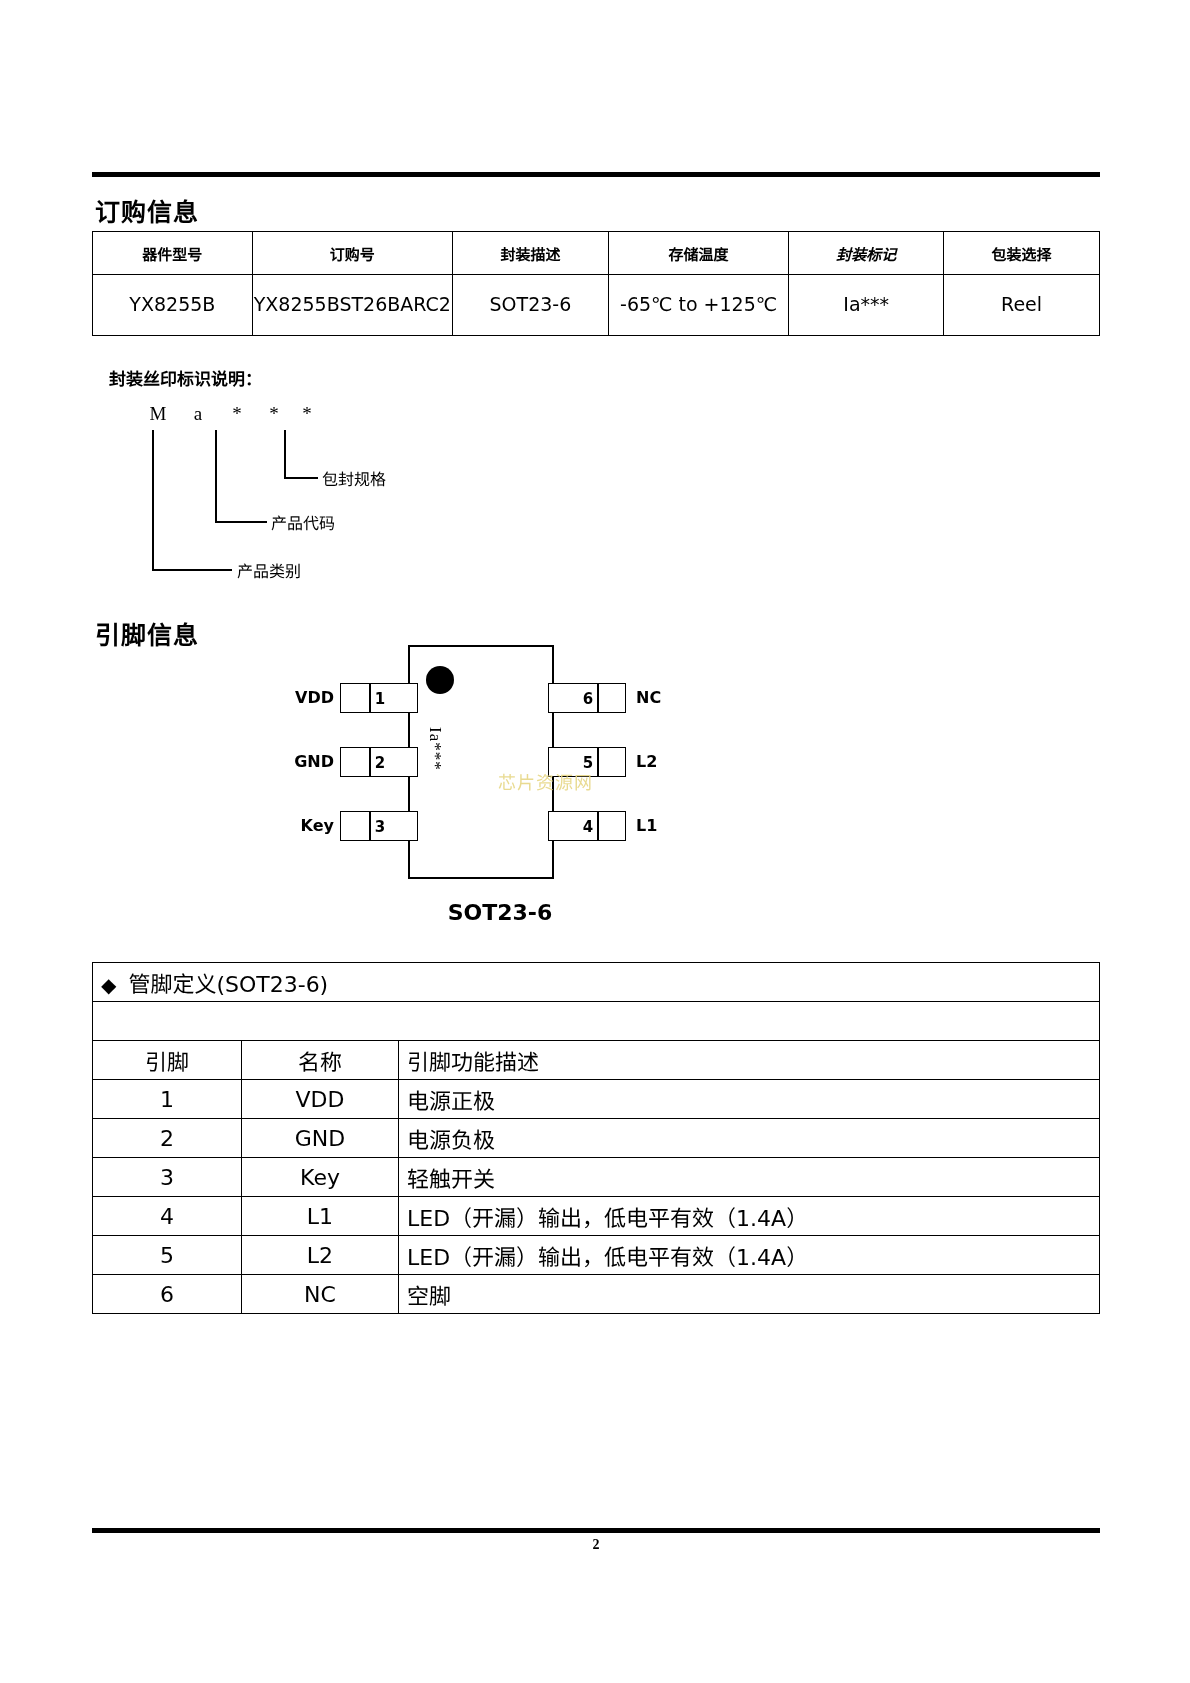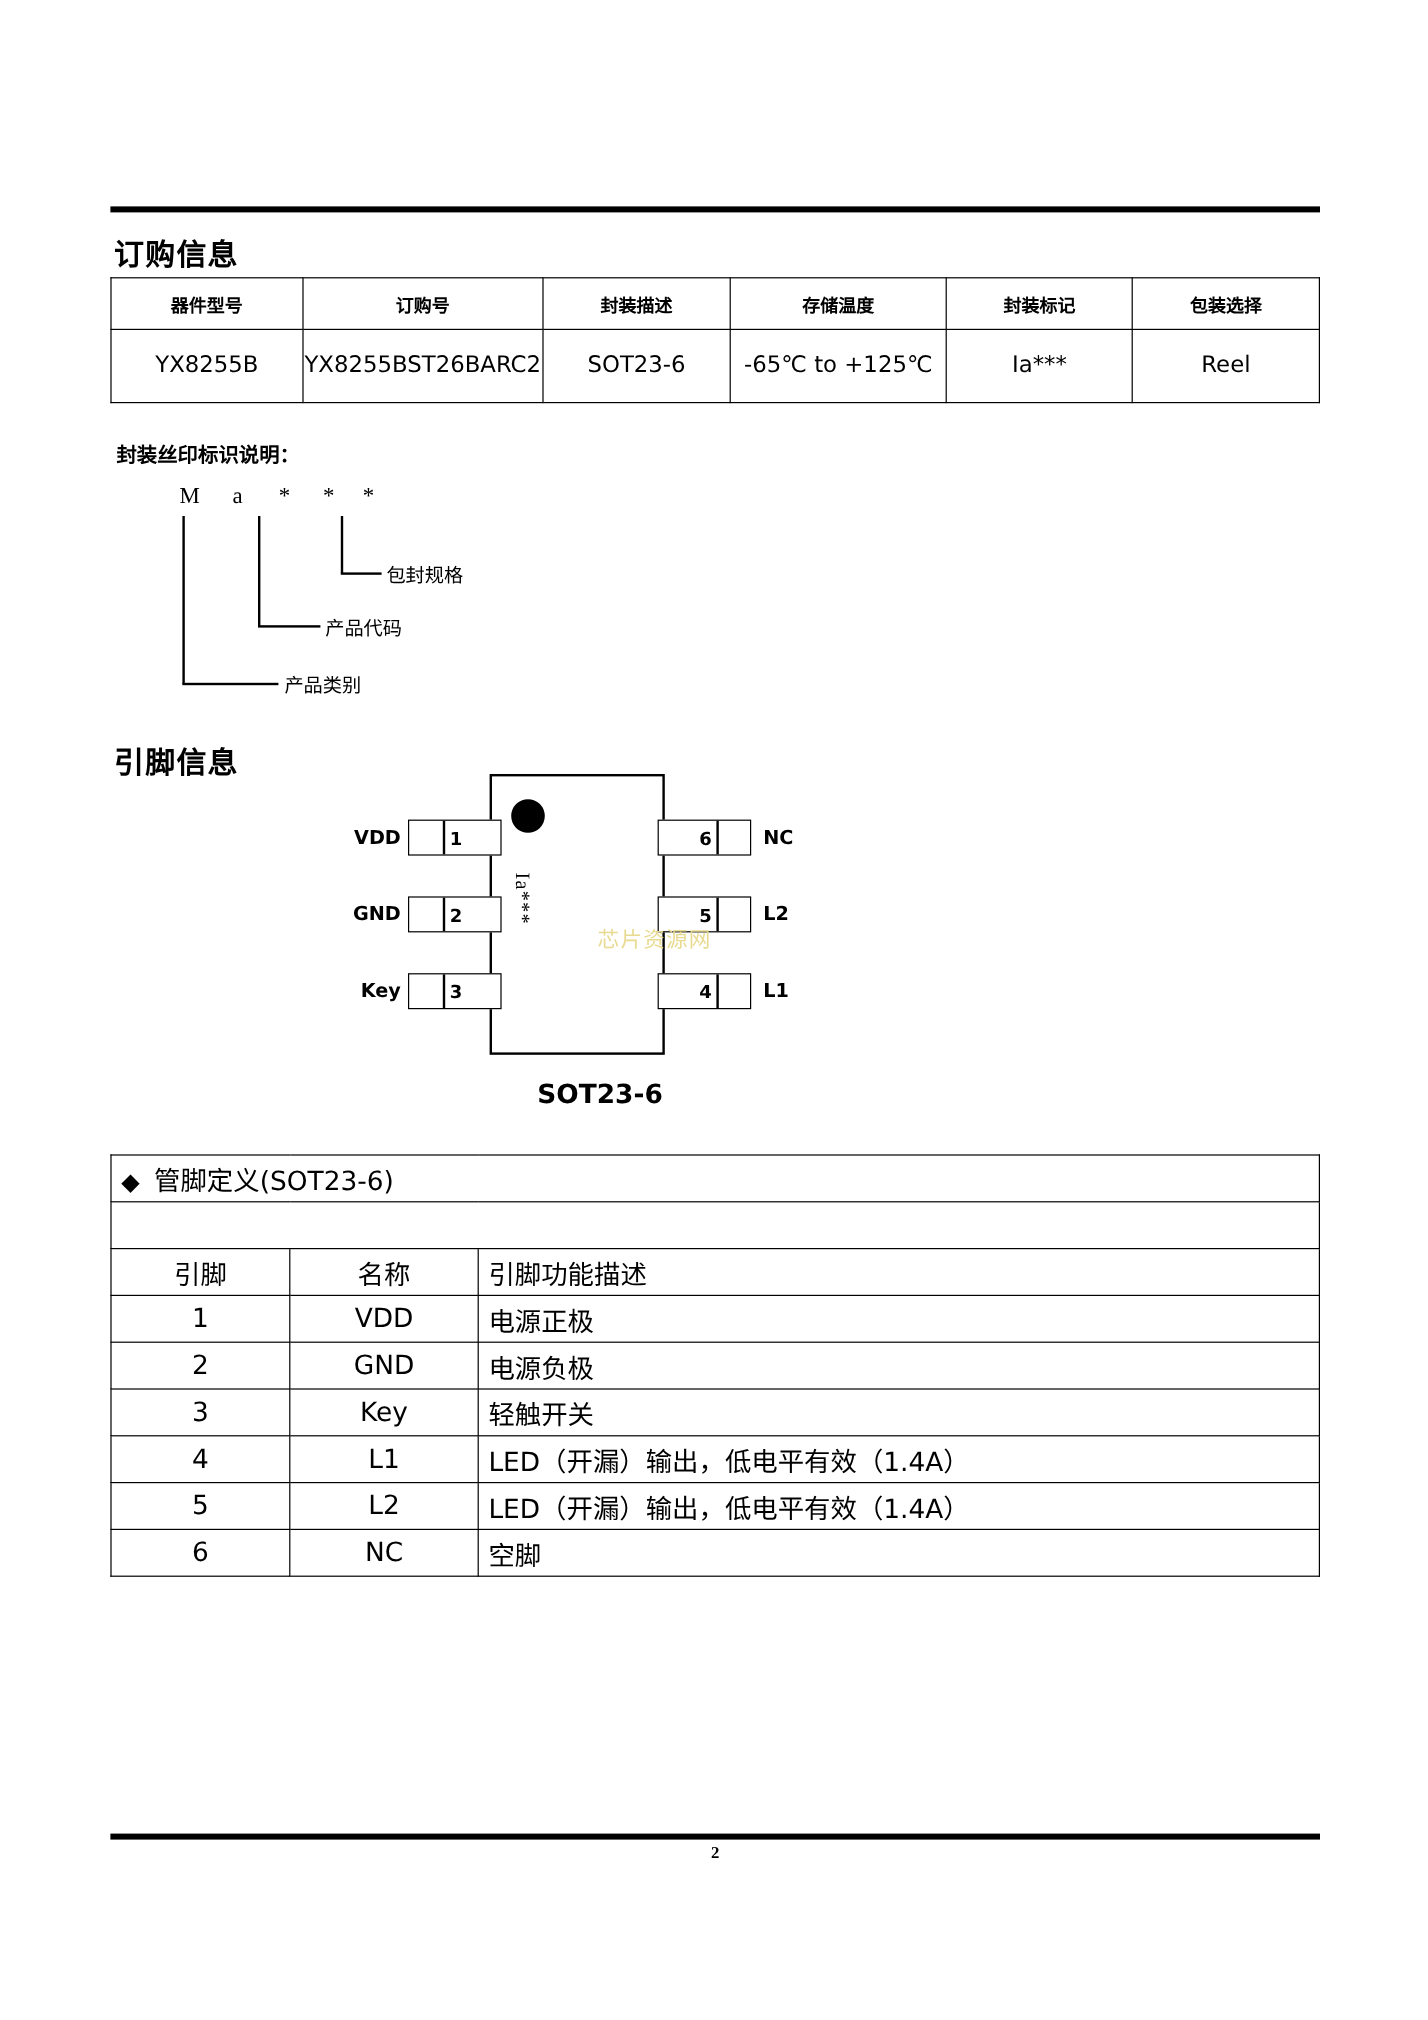--- a/index.html
+++ b/index.html
@@ -84,27 +84,27 @@
     font-size: 19px;
     font-weight: normal;
     height: 58px;
     line-height: 1.35;
     margin-top: 27px;
   }
   .col1 { width: 160px; }
   .col2 { width: 162px; }
   .col3 { width: 157px; }
   .col4 { width: 182px; }
-  .col5 { width: 157px; }
+  .col5 { width: 157px; font-style: italic; }
   .col6 { width: 158px; }
 
   
   .silk-title {
     position: absolute;
-    left: 97px;
+    left: 109px;
     top: 365px;
     font-size: 17px;
     font-weight: bold;
     font-family: "DejaVu Sans", "Liberation Sans", sans-serif;
   }
   .silk-chars {
     position: absolute;
     left: 140px;
     top: 403px;
     font-size: 19px;

